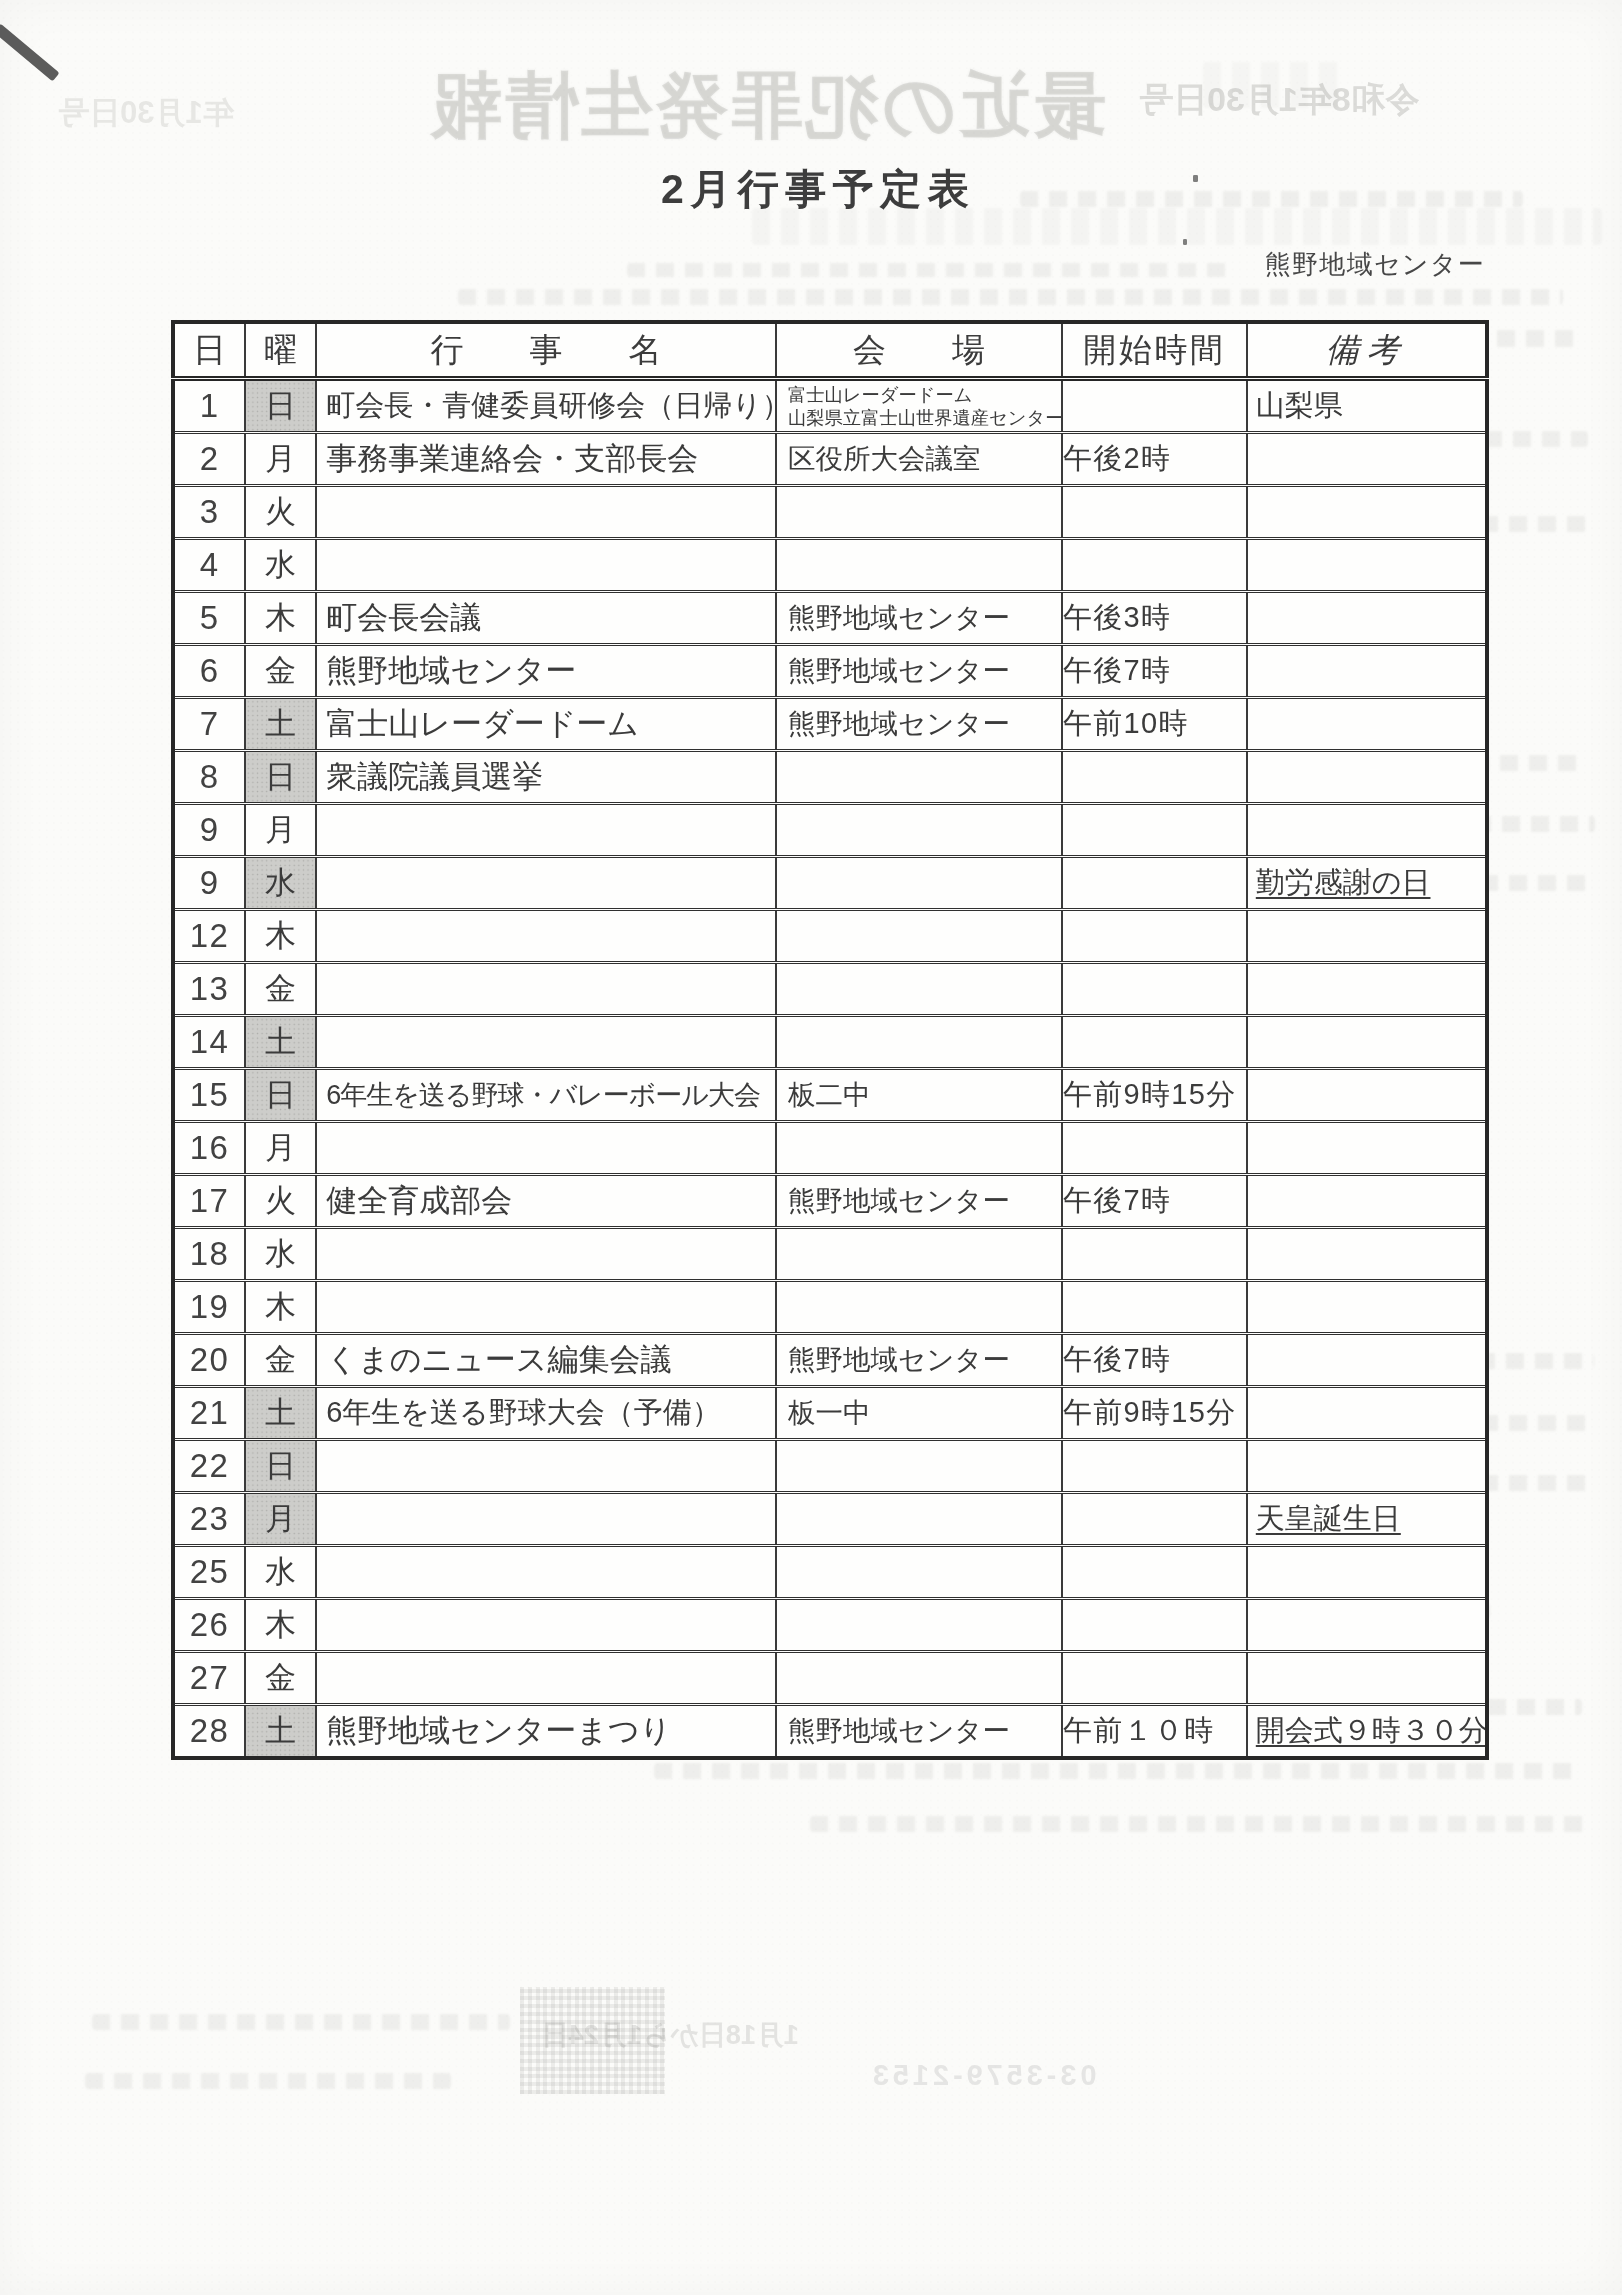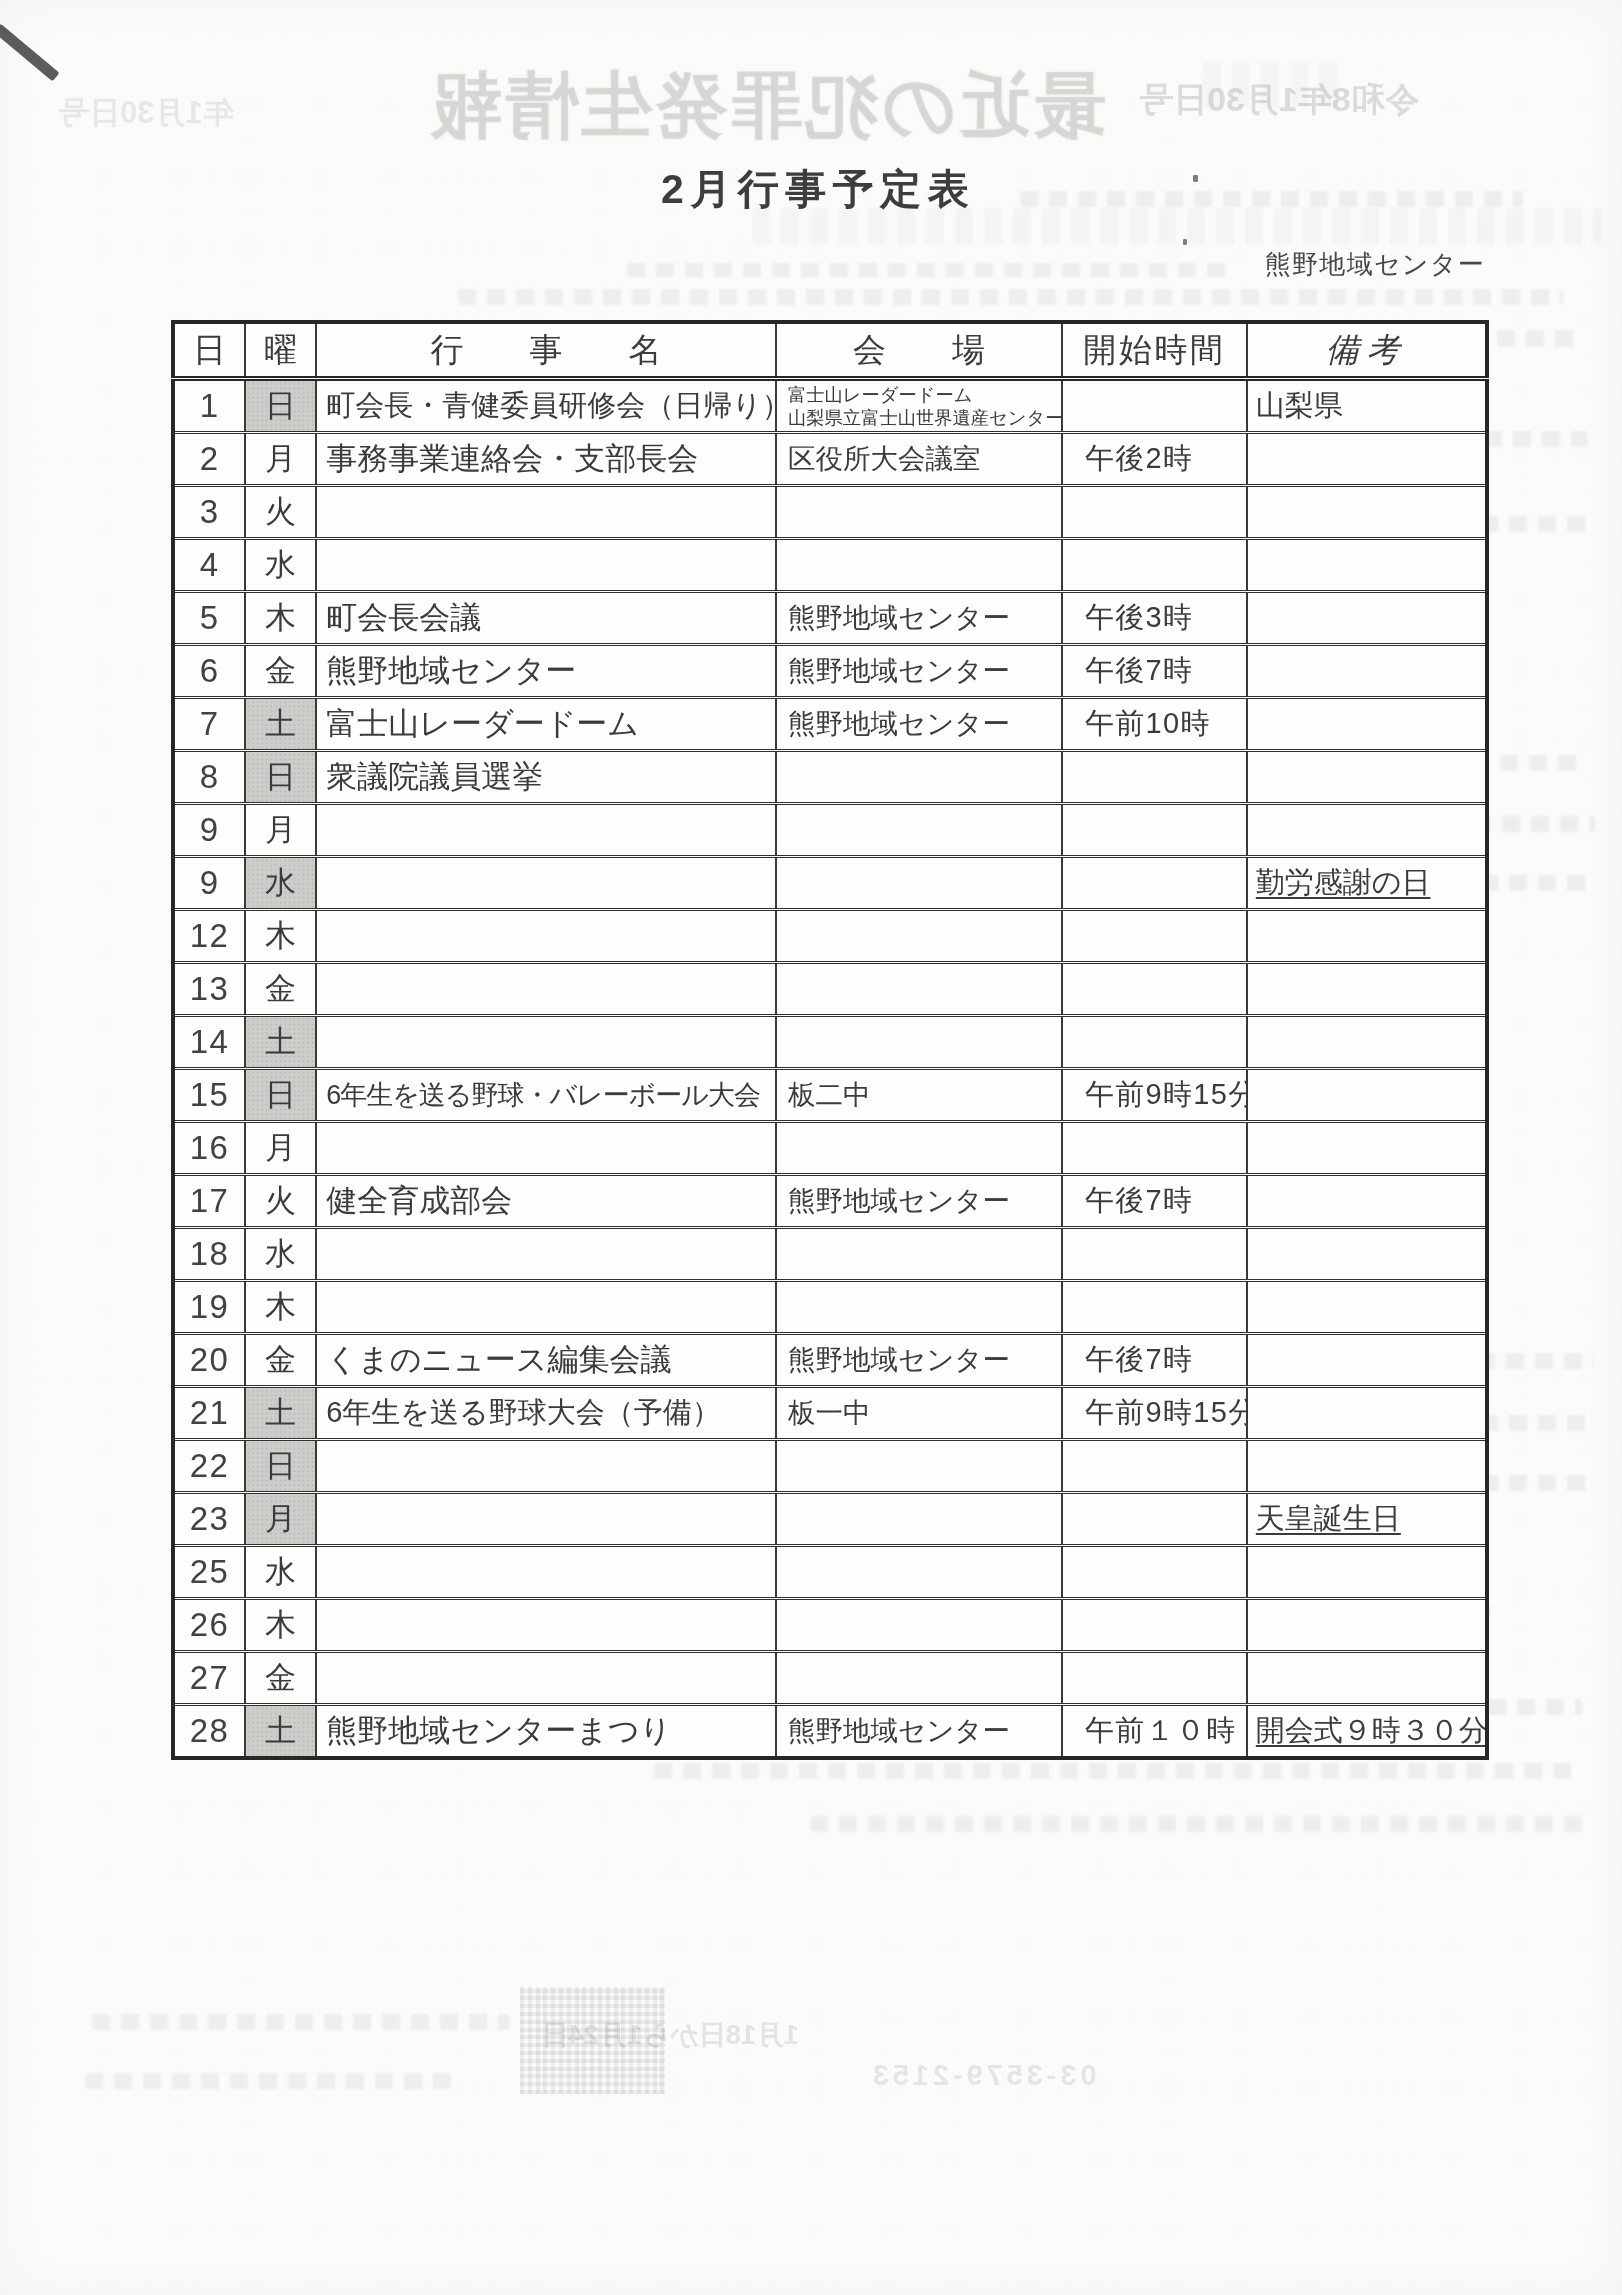--- a/index.html
+++ b/index.html
@@ -84,21 +84,21 @@
   td.cw.sh{
     background:
       radial-gradient(rgba(95,95,90,.28) 0.7px, transparent 1px) 0 0/4.6px 4.6px,
       #cdcdca;
   }
   td.ce{padding-left:9.2px;}
   td.ce.s44{font-size:29px;}
   td.ce.s41{font-size:27px;letter-spacing:-1px;}
   td.cv{padding-left:11px;font-size:27.5px;}
   td.cv .vs{font-size:18.3px;line-height:23px;}
-  td.ct{padding-left:22px;font-size:29px;letter-spacing:1.3px;}
+  td.ct{padding-left:0;font-size:29px;letter-spacing:1.3px;}
   td.cn{padding-left:7.8px;font-size:29px;}
   .u{text-decoration:underline;text-decoration-thickness:2px;text-underline-offset:5.2px;}
 </style>
 </head>
 <body>
 
 <div class="page">
 
   <div class="corner-mark"></div>
   <div class="speck" style="left:1193px;top:175px;width:4.6px;height:7.2px;"></div>

